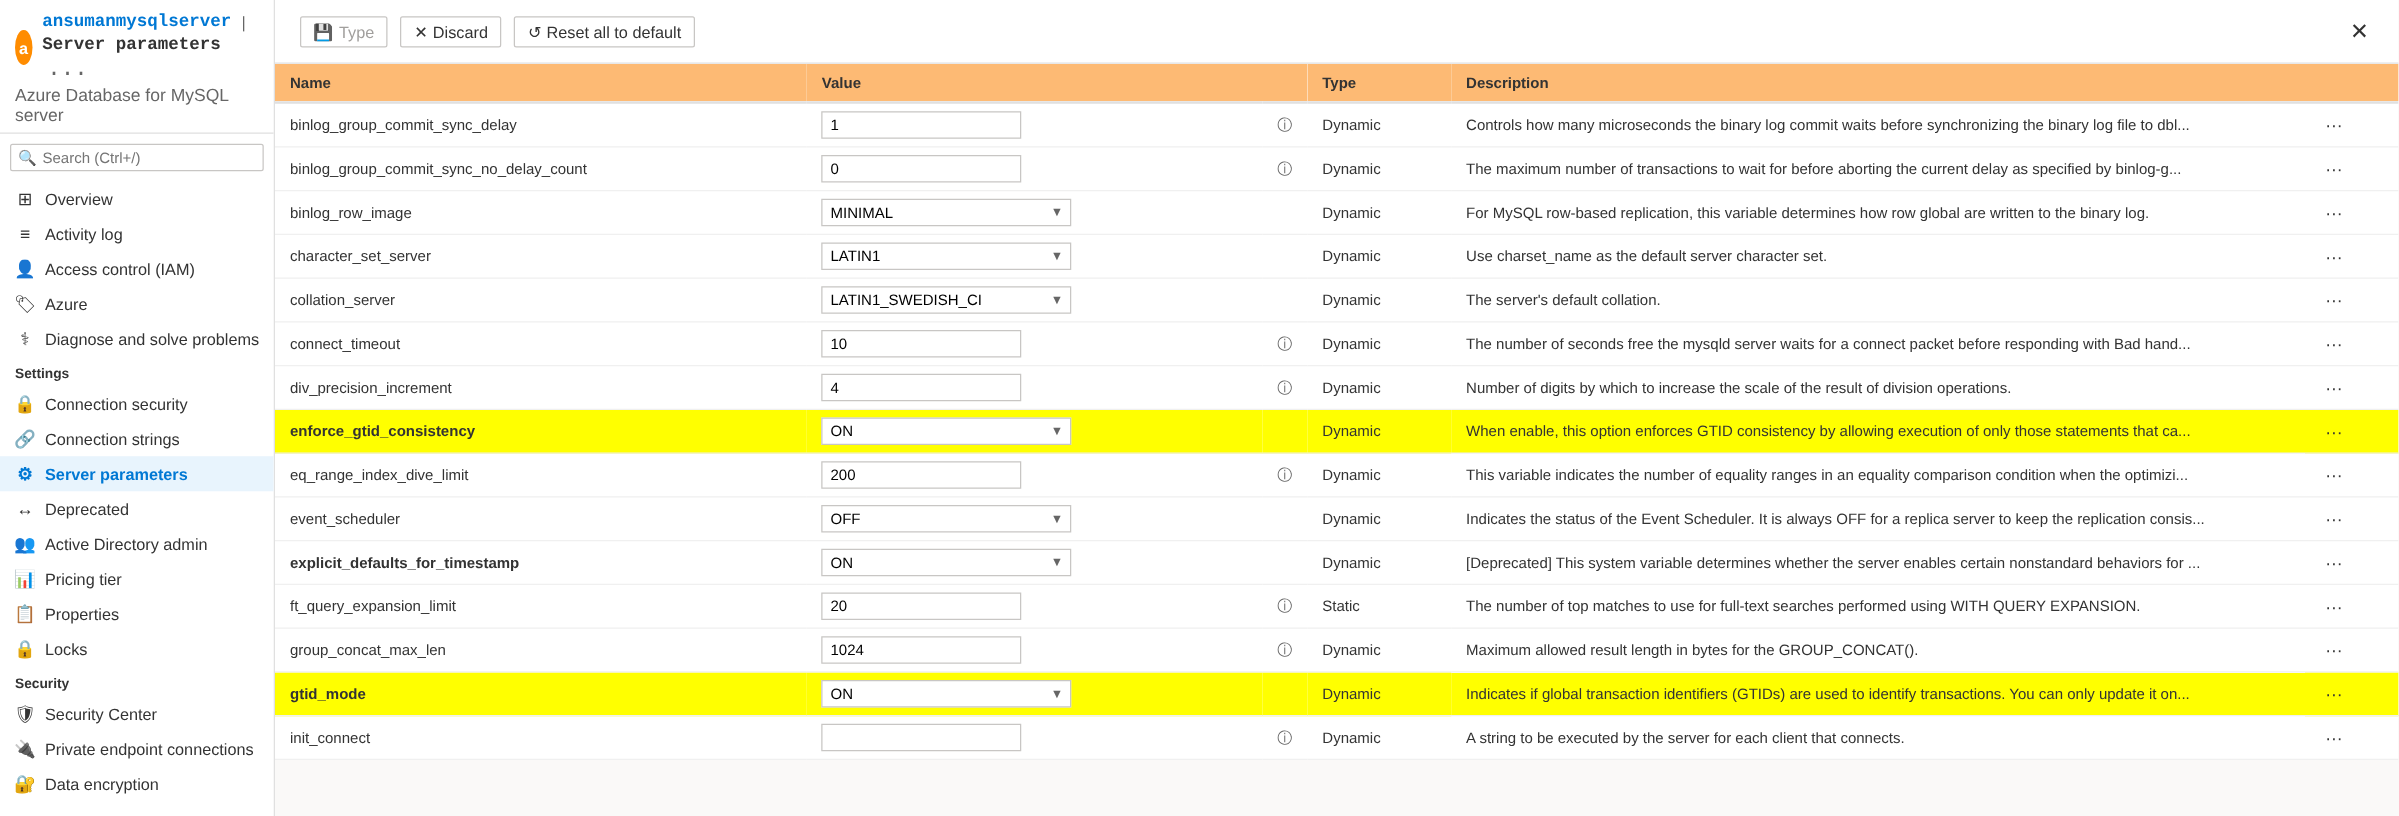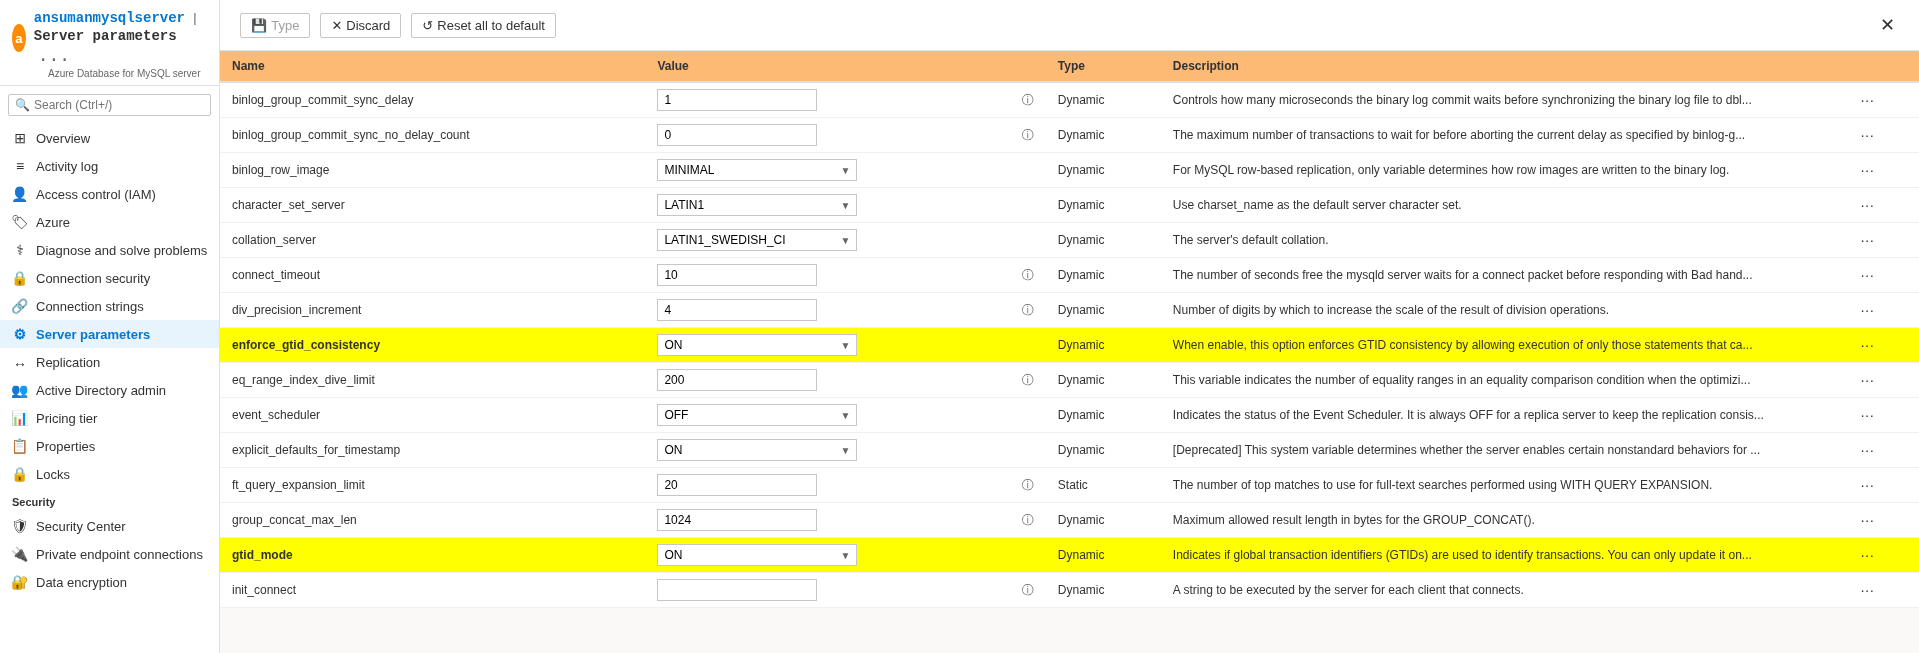--- a/index.html
+++ b/index.html
@@ -42,21 +42,21 @@
     }
 
     .sidebar-title-group { display: flex; flex-direction: column; }
     .sidebar-main-title {
       font-size: 14px;
       font-weight: 600;
       color: #0078d4;
     }
     .sidebar-pipe { color: #666; margin: 0 4px; }
     .sidebar-sub-title { font-size: 14px; font-weight: 600; color: #333; }
-    .sidebar-subtitle-small { font-size: 10px; color: #666; margin-left: 36px; }
+    .sidebar-subtitle-small { font-size: 14px; color: #666; }
 
     .sidebar-search {
       margin: 8px 8px;
       display: flex;
       align-items: center;
       border: 1px solid #c8c6c4;
       background: #fff;
       border-radius: 2px;
       padding: 3px 6px;
       gap: 4px;
@@ -292,35 +292,36 @@
         <span>Access control (IAM)</span>
       </div>
       <div class="sidebar-item">
         <span class="icon">🏷</span>
         <span>Azure</span>
       </div>
       <div class="sidebar-item">
         <span class="icon">⚕</span>
         <span>Diagnose and solve problems</span>
       </div>
+      <div class="sidebar-section-label">Settings</div>
       <div class="sidebar-item">
         <span class="icon">🔒</span>
         <span>Connection security</span>
       </div>
       <div class="sidebar-item">
         <span class="icon">🔗</span>
         <span>Connection strings</span>
       </div>
       <div class="sidebar-item active">
         <span class="icon">⚙</span>
         <span>Server parameters</span>
       </div>
       <div class="sidebar-item">
         <span class="icon">↔</span>
-        <span>Replication</span>
+        <span>Deprecated</span>
       </div>
       <div class="sidebar-item">
         <span class="icon">👥</span>
         <span>Active Directory admin</span>
       </div>
       <div class="sidebar-item">
         <span class="icon">📊</span>
         <span>Pricing tier</span>
       </div>
       <div class="sidebar-item">
@@ -405,21 +406,21 @@
             <td>
               <div class="value-cell">
                 <div class="value-select-wrapper">
                   <select class="value-select"><option value="MINIMAL">MINIMAL</option><option value="FULL">FULL</option><option value="NOBLOB">NOBLOB</option></select>
                   <span class="select-arrow">▼</span>
                 </div>
               </div>
             </td>
             <td style="width: 20px;"><span class="info-icon" style="visibility: hidden;">ⓘ</span></td>
             <td>Dynamic</td>
-            <td class="desc-cell">For MySQL row-based replication, only variable determines how row images are written to the binary log.</td>
+            <td class="desc-cell">For MySQL row-based replication, this variable determines how row global are written to the binary log.</td>
             <td><button class="more-btn">···</button></td>
           </tr>
           <tr>
             <td style="font-weight: normal;">character_set_server</td>
             <td>
               <div class="value-cell">
                 <div class="value-select-wrapper">
                   <select class="value-select"><option value="LATIN1">LATIN1</option><option value="UTF8">UTF8</option><option value="UTF8MB4">UTF8MB4</option></select>
                   <span class="select-arrow">▼</span>
                 </div>
@@ -505,21 +506,21 @@
                   <span class="select-arrow">▼</span>
                 </div>
               </div>
             </td>
             <td style="width: 20px;"><span class="info-icon" style="visibility: hidden;">ⓘ</span></td>
             <td>Dynamic</td>
             <td class="desc-cell">Indicates the status of the Event Scheduler. It is always OFF for a replica server to keep the replication consis...</td>
             <td><button class="more-btn">···</button></td>
           </tr>
           <tr>
-            <td style="font-weight: normal;">explicit_defaults_for_timestamp</td>
+            <td style="font-weight: bold;">explicit_defaults_for_timestamp</td>
             <td>
               <div class="value-cell">
                 <div class="value-select-wrapper">
                   <select class="value-select"><option value="ON">ON</option><option value="OFF">OFF</option></select>
                   <span class="select-arrow">▼</span>
                 </div>
               </div>
             </td>
             <td style="width: 20px;"><span class="info-icon" style="visibility: hidden;">ⓘ</span></td>
             <td>Dynamic</td>

